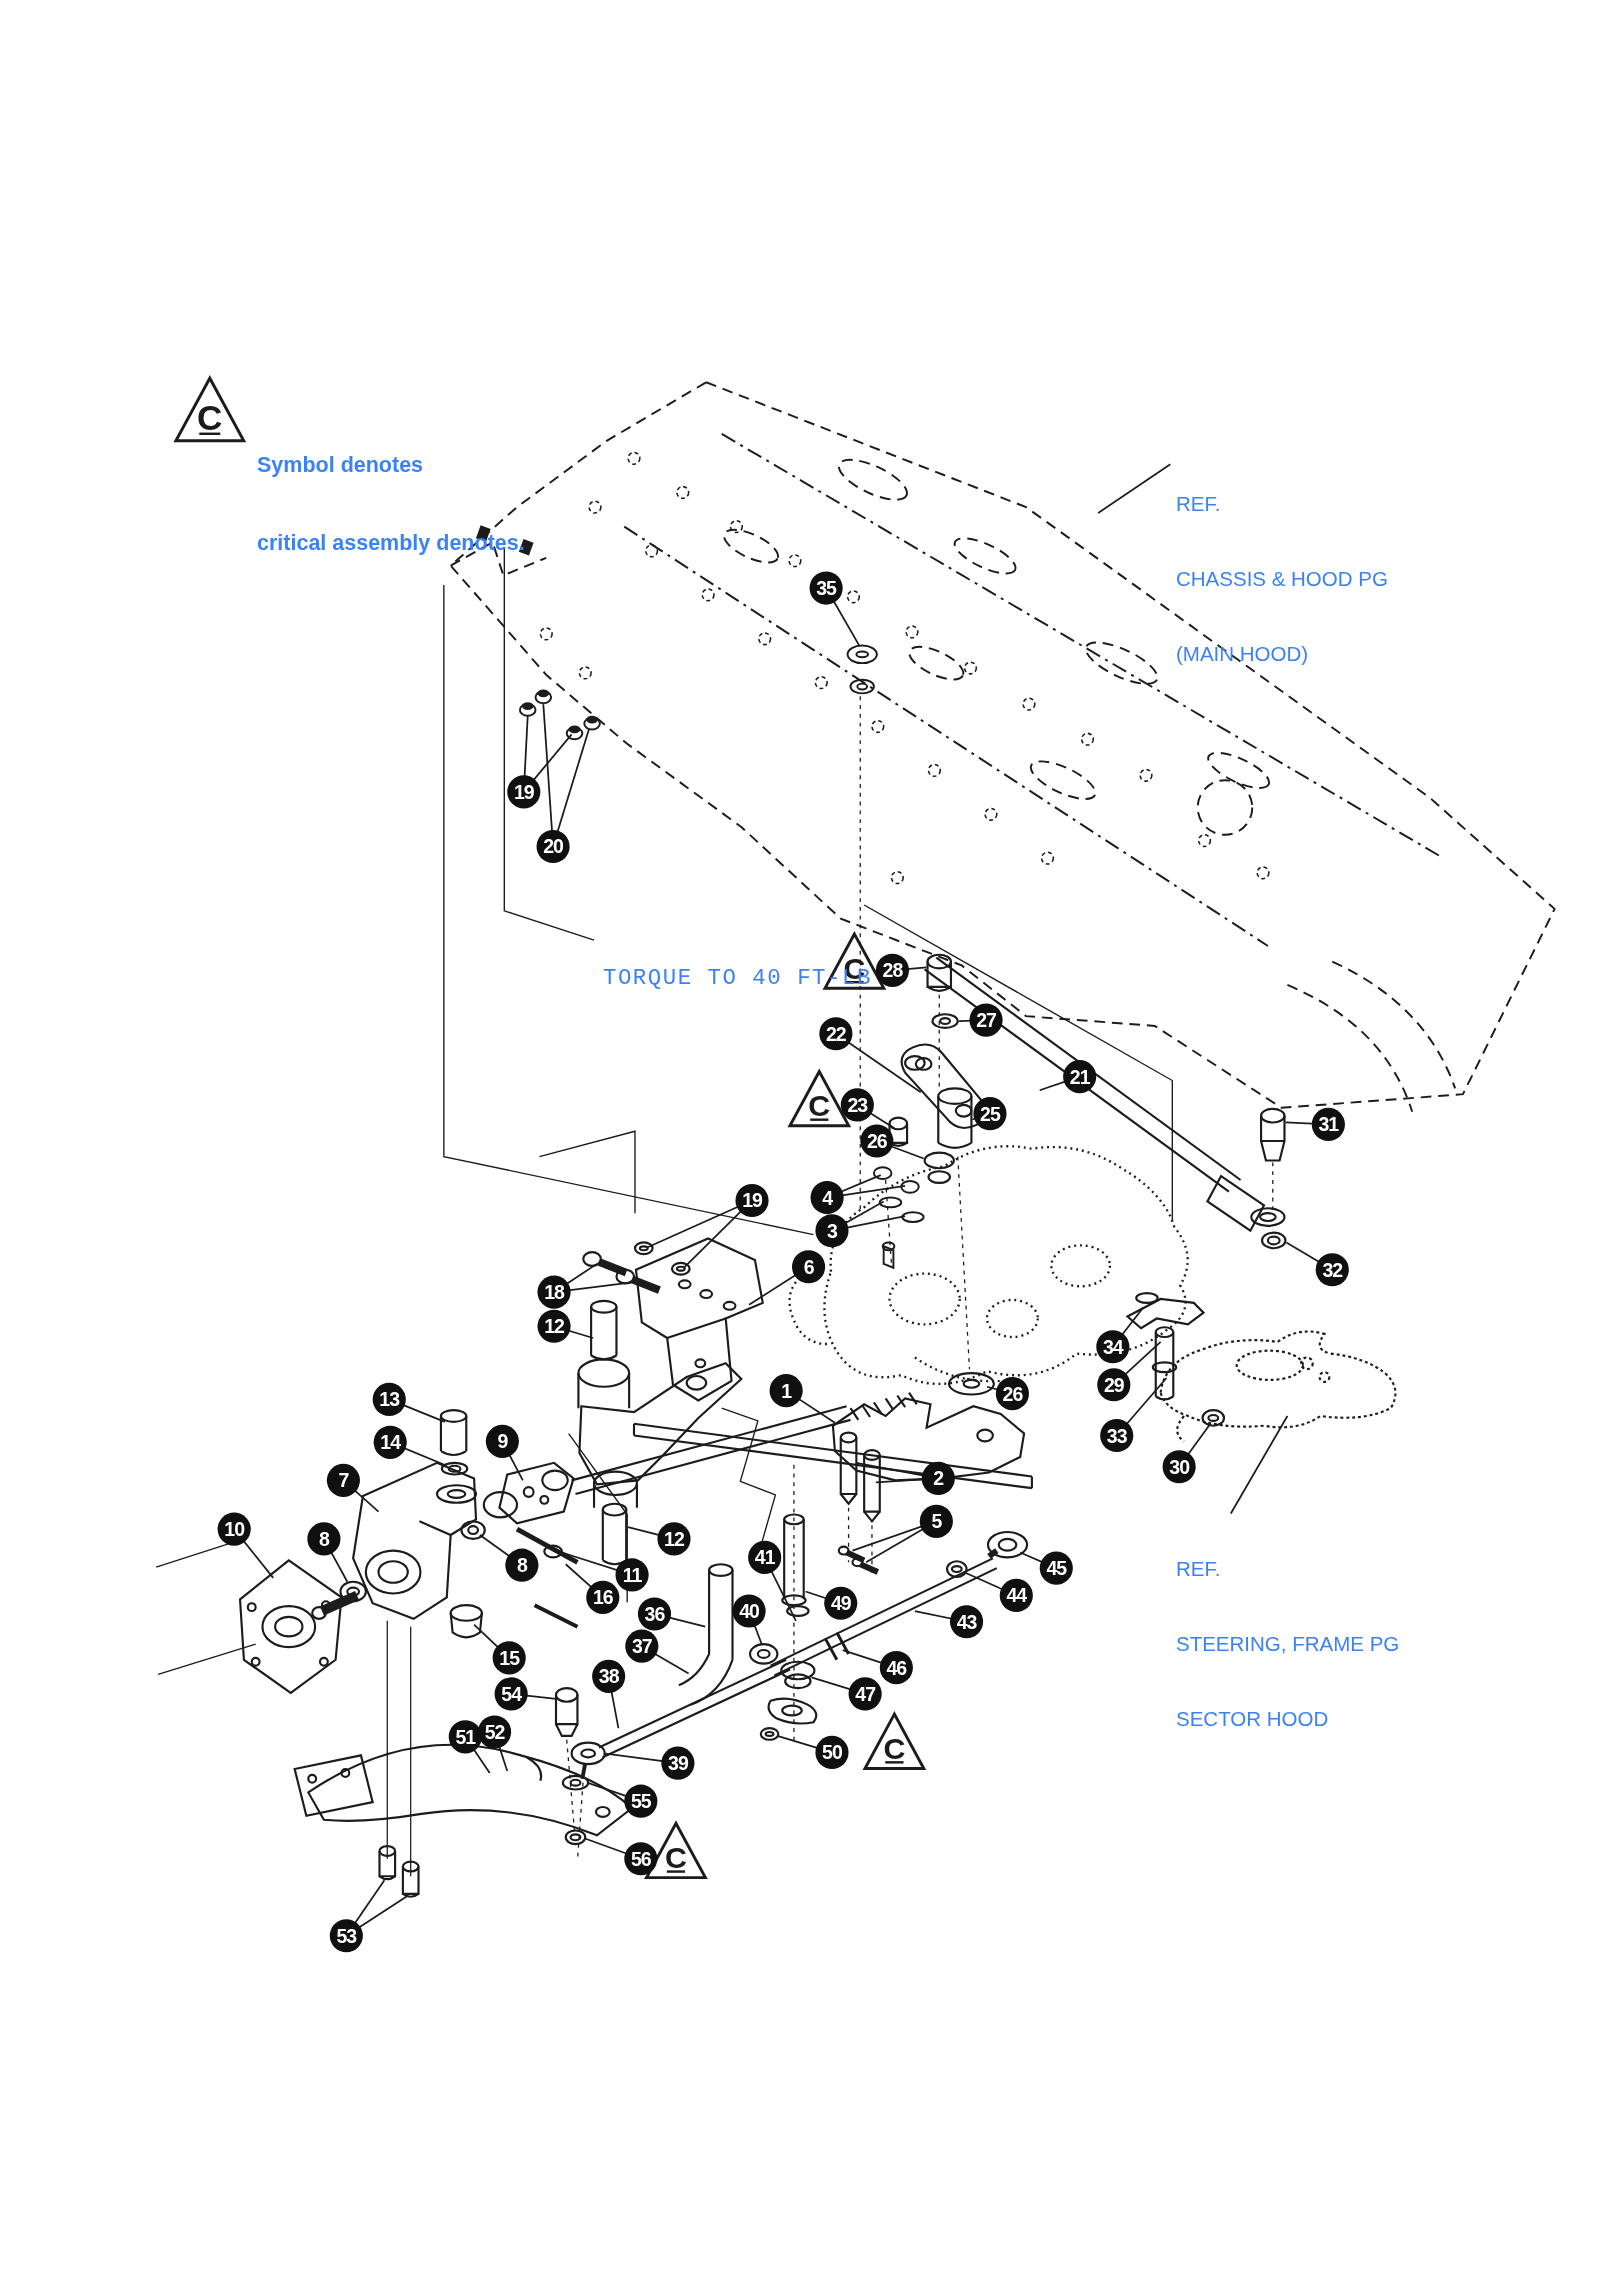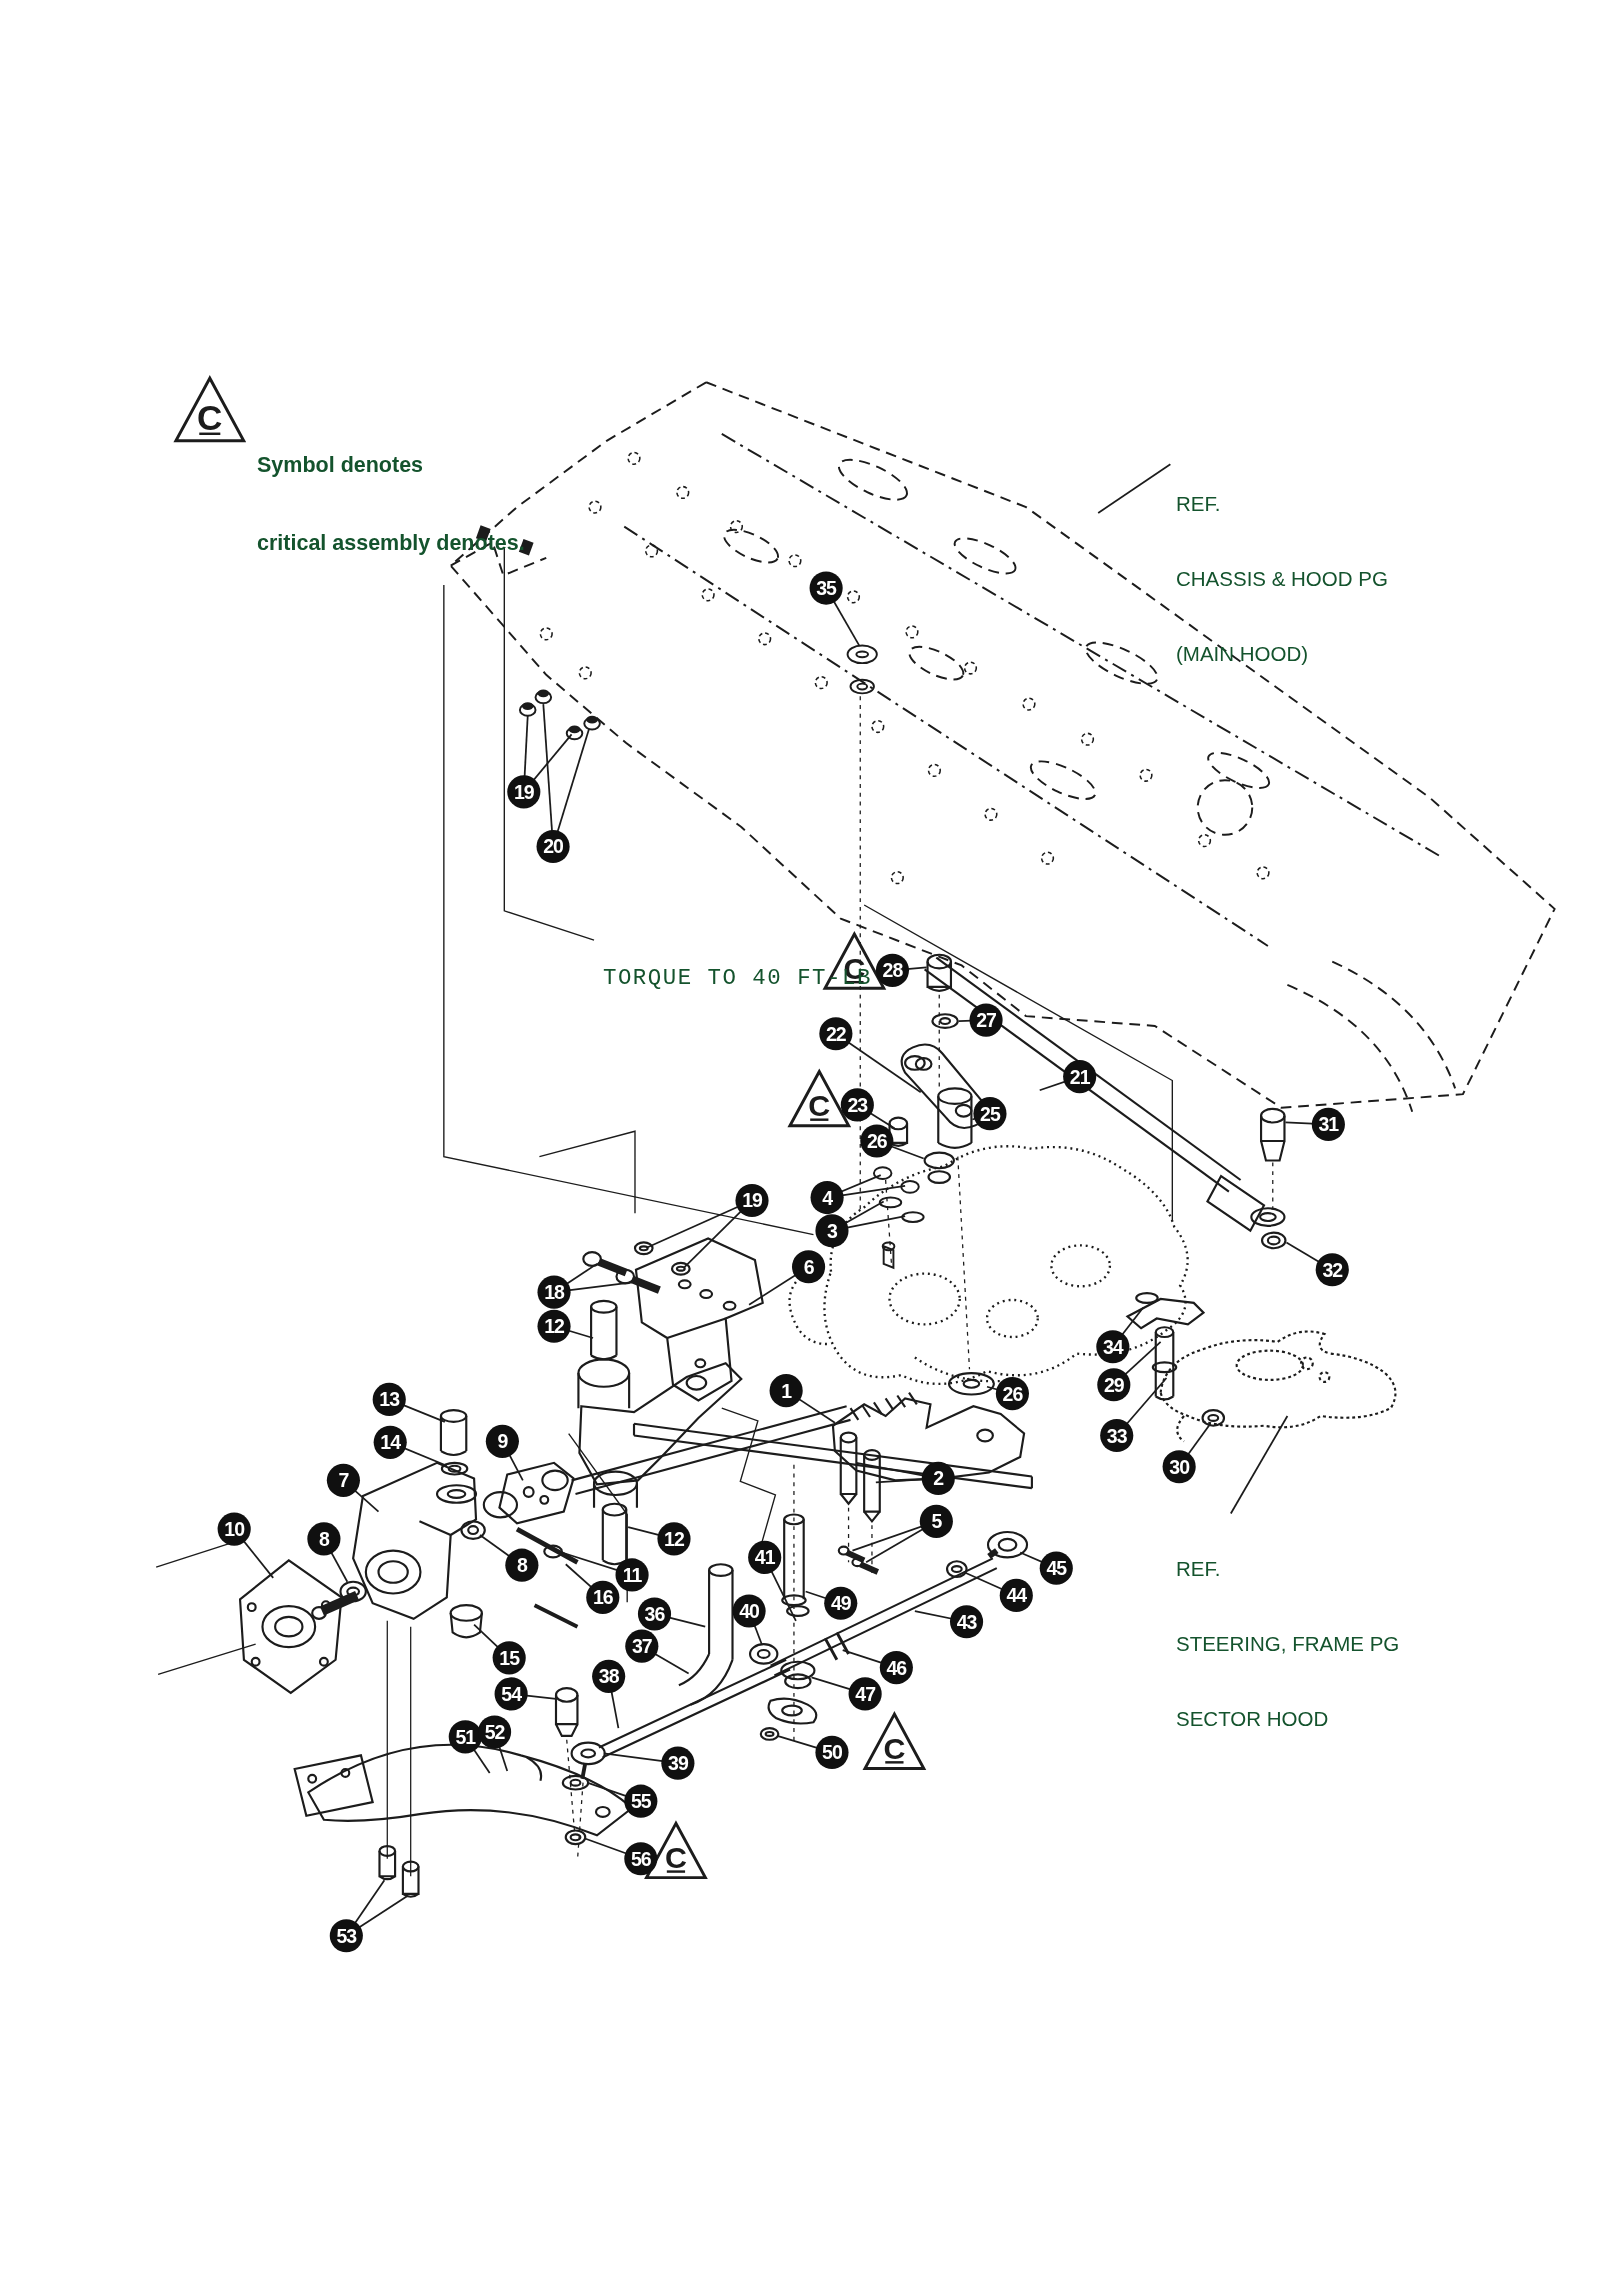--- a/index.html
+++ b/index.html
@@ -1,19 +1,19 @@
 <!DOCTYPE html>
 <html><head>
 <meta charset="utf-8">
 <style>
   html,body{margin:0;padding:0;background:#888;}
   #page{position:relative;width:1623px;height:2281px;background:#ffffff;margin:0 auto;
         font-family:"Liberation Sans",sans-serif;overflow:hidden;}
   #art{position:absolute;left:0;top:0;width:1623px;height:2281px;}
-  .overlay-text{position:absolute;color:#14532d;white-space:pre;}
+  .overlay-text{position:absolute;color:#3b82f6;white-space:pre;}
   .legend{left:257px;top:400px;font-size:21.5px;line-height:26px;font-weight:600;}
   .torque{left:603px;top:965px;font-family:"Liberation Mono",monospace;font-size:22.4px;
           letter-spacing:1.5px;font-weight:400;}
   .ref{font-size:20.5px;line-height:25px;font-weight:normal;}
   .ref-chassis{left:1176px;top:441px;}
   .ref-steering{left:1176px;top:1506px;}
   svg .ln{stroke:#1c1c1c;fill:none;}
 </style>
 </head>
 <body>

